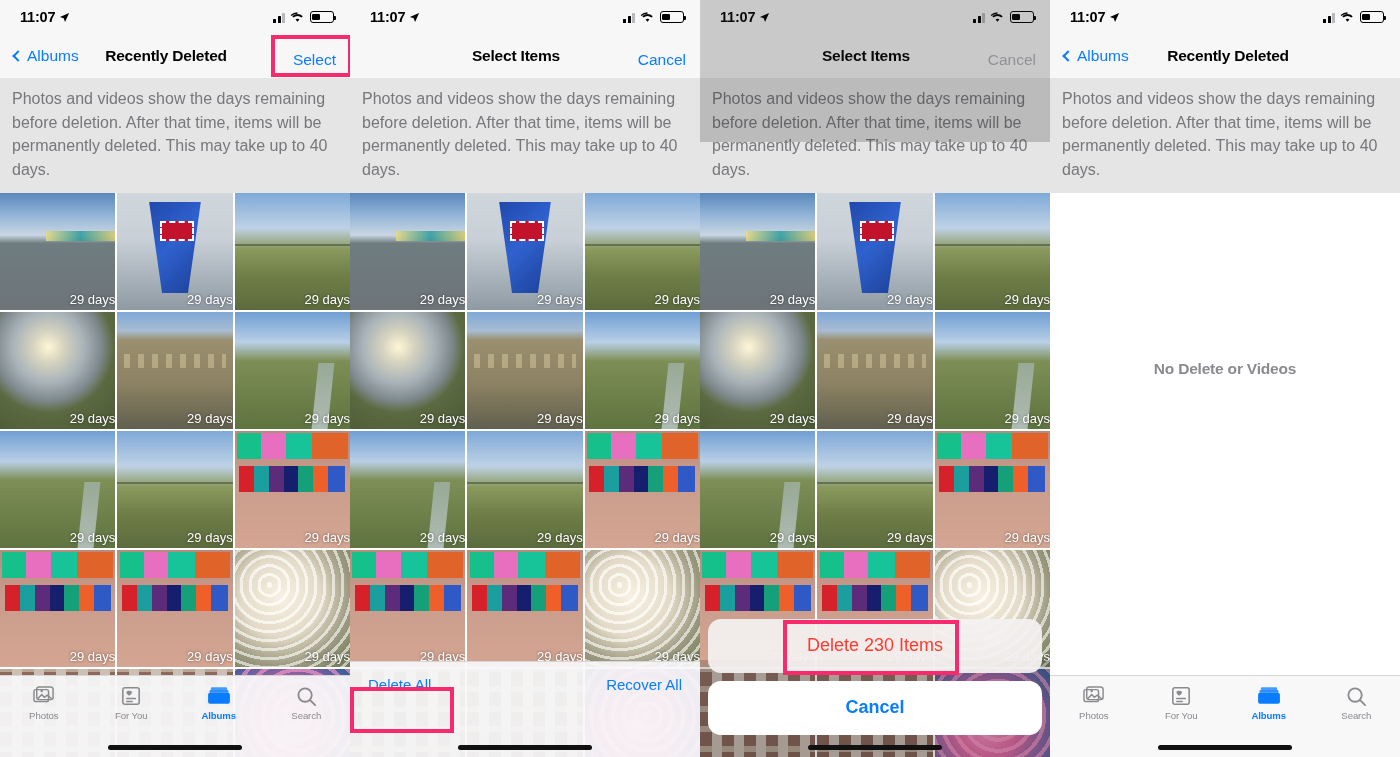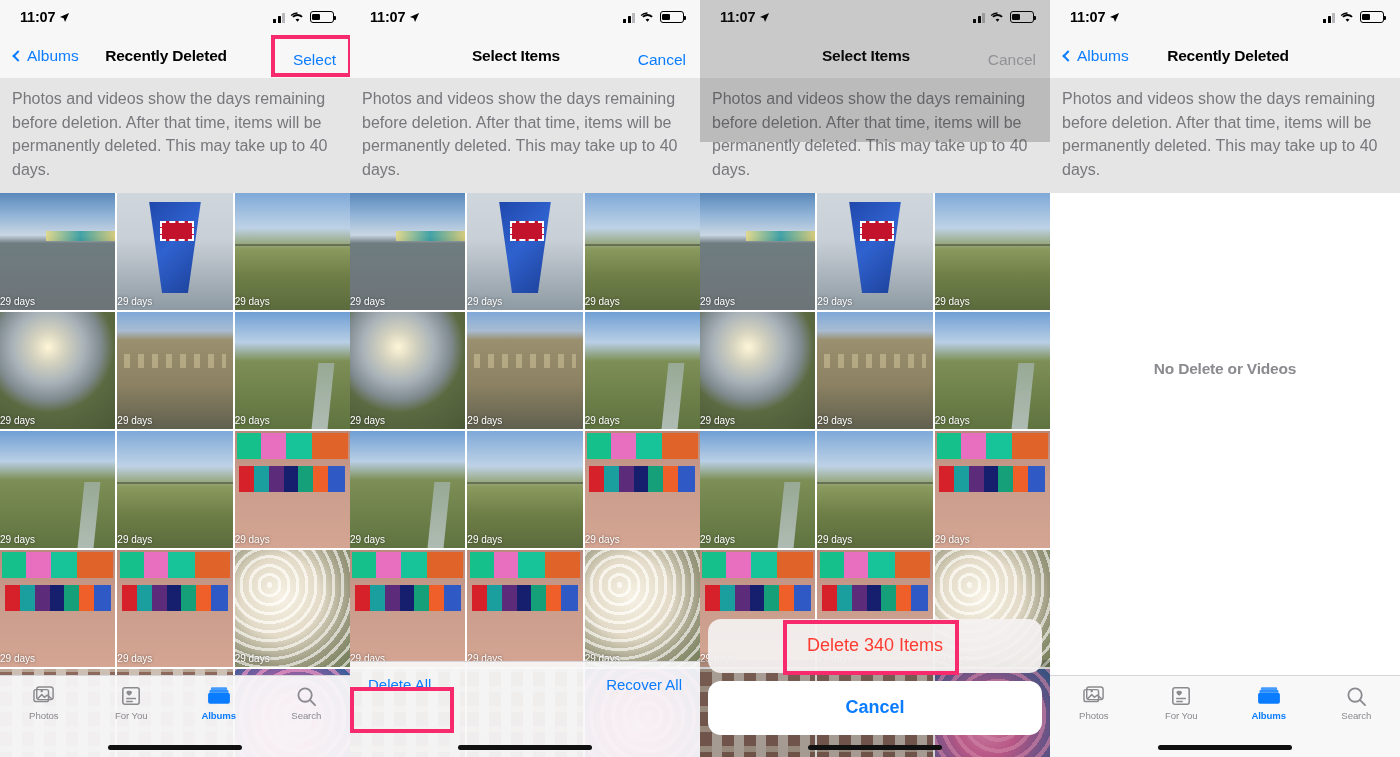--- a/index.html
+++ b/index.html
@@ -99,22 +99,22 @@
     background: #fff;
   }
   .cell {
     position: relative;
     height: 117px;
     overflow: hidden;
     background: #b9c4cf;
   }
   .cell .days {
     position: absolute; bottom: 3px; left: 0; right: 0;
-    text-align: left;
-    font-size: 10px; color: #fff; font-weight: 400;
+    text-align: right;
+    font-size: 13px; color: #fff; font-weight: 400;
     text-shadow: 0 0 3px rgba(0,0,0,.55);
   }
 
   
   .ph { position: absolute; inset: 0; }
   .ph-river   { background:
       linear-gradient(#5a88bb 0%, #8fb2d6 18%, #c9d6e3 36%, #6f7d80 43%, #6d7478 100%); }
   .ph-river::after { content:""; position:absolute; left:40%; right:0; top:33%; height:8%;
       background: linear-gradient(90deg,#e6d97f,#2b9a9e,#d8c96b); opacity:.85; }
   .ph-crane   { background: linear-gradient(#cfd6dc 0%, #c8cfd6 40%, #8e9aa3 100%); }
@@ -578,21 +578,21 @@
         <div class="cell">
           <div class="ph ph-pink"></div>
         </div>
       </div>
 
     <div class="dim-top"></div>
     <div class="dim-bottom"></div>
 
     <div class="sheet">
       <div class="sheet-group">
-        <div class="sheet-destructive">Delete 340 Items</div>
+        <div class="sheet-destructive">Delete 230 Items</div>
       </div>
       <div class="sheet-cancel">Cancel</div>
     </div>
 
     <div class="homebar"></div>
 
     <div class="hl" style="left:83px;top:620px;width:176px;height:55px;"></div>
   </div>
 
   <div class="phone">

